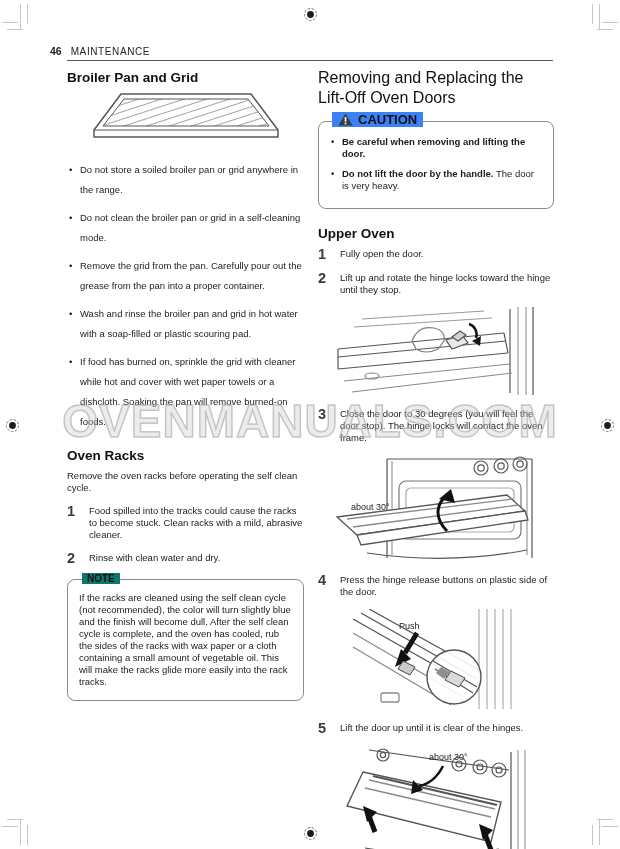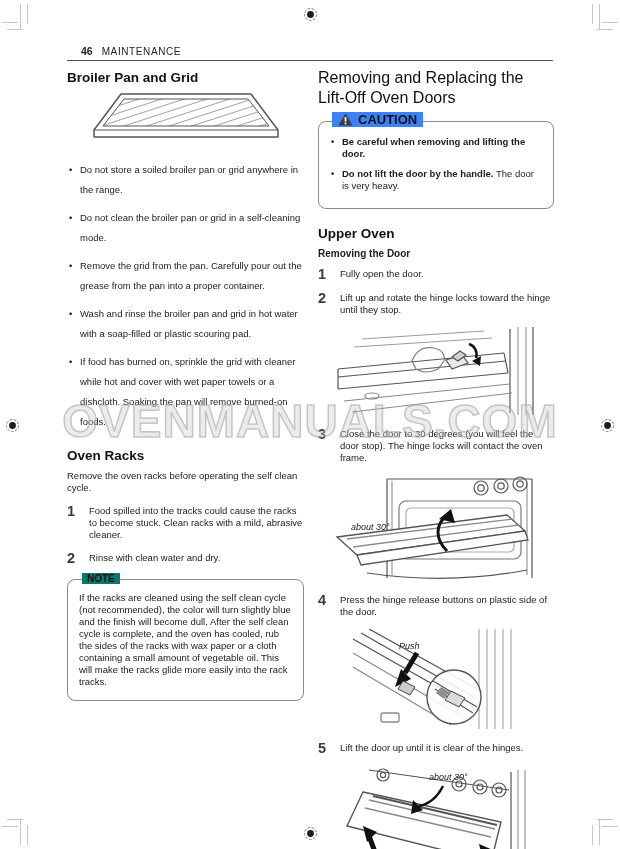--- a/index.html
+++ b/index.html
@@ -5,21 +5,21 @@
   html,body{margin:0;padding:0;background:#fff;}
   body{width:620px;height:849px;position:relative;overflow:hidden;
        font-family:"Liberation Sans",sans-serif;color:#1c1c1c;}
   .page{position:absolute;inset:0;background:#fff;}
 
   
   .crop{position:absolute;background:#c6c6c6;}
   .regmark{position:absolute;}
 
   
-  .hdr{position:absolute;left:81px;top:45px;width:486px;font-size:10px;color:#222;}
+  .hdr{position:absolute;left:50px;top:45px;width:486px;font-size:10px;color:#222;}
   .hdr .pg{font-weight:bold;font-size:10.5px;margin-right:9px;}
   .hdr .sec{letter-spacing:.6px;}
   .hdr-rule{position:absolute;left:67px;top:60px;width:486px;height:1px;background:#555;}
 
   
   .col-l{position:absolute;left:67px;top:70px;width:237px;z-index:2;}
   .col-r{position:absolute;left:318px;top:68px;width:236px;z-index:2;}
 
   .h1{font-size:16px;line-height:20px;font-weight:normal;color:#111;margin:0 0 13px;}
   .h2{font-size:13.5px;font-weight:bold;color:#111;margin:0 0 7px;}
@@ -43,21 +43,21 @@
   .cautionbox{margin:2px 0 17px;padding:14px 10px 8px 11px;}
   .cautionbox .boxlabel{position:absolute;top:-10px;left:13px;background:#3b82f6;
       padding:0 6px;font-size:13px;font-weight:bold;color:#111;
       display:flex;align-items:center;gap:5px;}
   .cbullets{list-style:none;margin:0;padding:0;}
   .cbullets li{position:relative;padding-left:12px;margin-bottom:8px;
                font-size:9.5px;line-height:12px;}
   .cbullets li::before{content:"\2022";position:absolute;left:1px;top:0;font-weight:bold;}
   .cb{font-weight:bold;}
 
-  .fig{text-align:center;margin:1px 0 9px;font-style:italic;}
+  .fig{text-align:center;margin:1px 0 9px;}
   .fig svg{display:inline-block;}
   .fig-grid{margin:2px 0 12px;}
   svg text{font-family:"Liberation Sans",sans-serif;}
 
   .watermark{position:absolute;left:310px;top:394px;transform:translateX(-50%);
      z-index:4;white-space:nowrap;pointer-events:none;
      font-size:46px;font-weight:bold;letter-spacing:1px;
      color:rgba(200,200,200,0.34);
      -webkit-text-stroke:1.5px rgba(158,158,158,0.55);}
 </style>
@@ -169,21 +169,20 @@
         </svg>
         <span>CAUTION</span>
       </span>
       <ul class="cbullets">
         <li><span class="cb">Be careful when removing and lifting the door.</span><span></span></li>
         <li><span class="cb">Do not lift the door by the handle.</span><span> The door is very heavy.</span></li>
       </ul>
     </div>
 
     <div class="h2">Upper Oven</div>
-    <div class="h3">Removing the Door</div>
 
     <div class="step">
       <div class="step-num">1</div>
       <div class="step-text">Fully open the door.</div>
     </div>
     <div class="step">
       <div class="step-num">2</div>
       <div class="step-text">Lift up and rotate the hinge locks toward the hinge until they stop.</div>
     </div>
 

